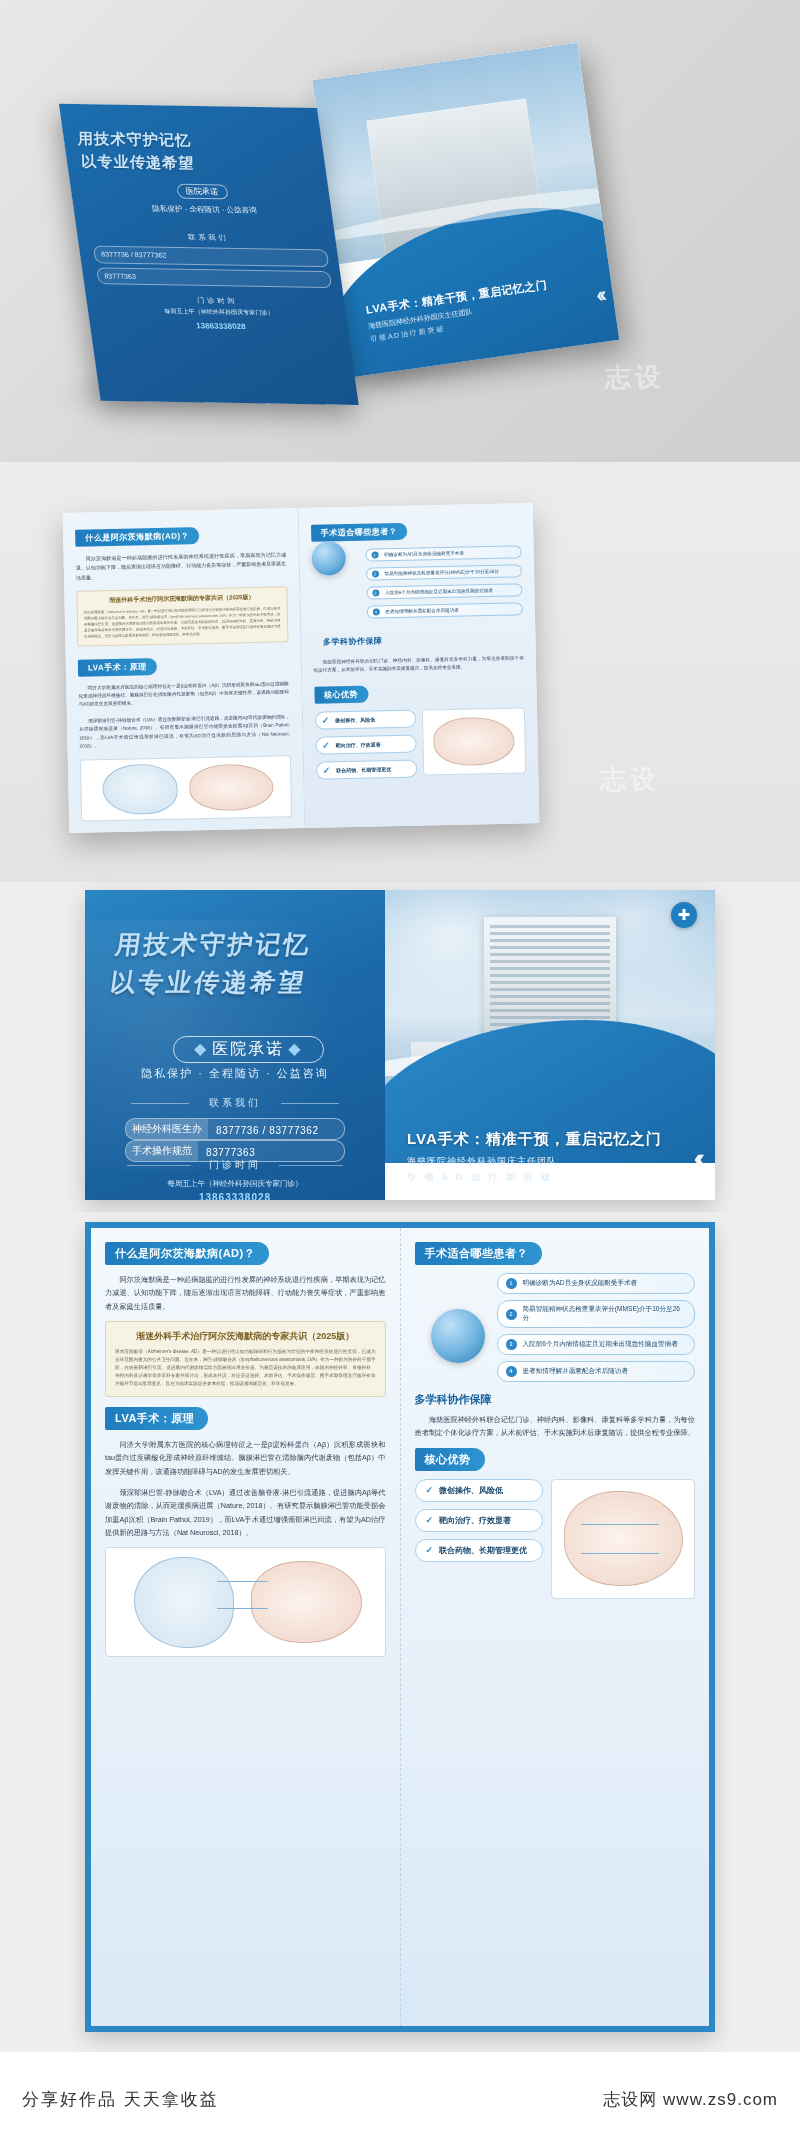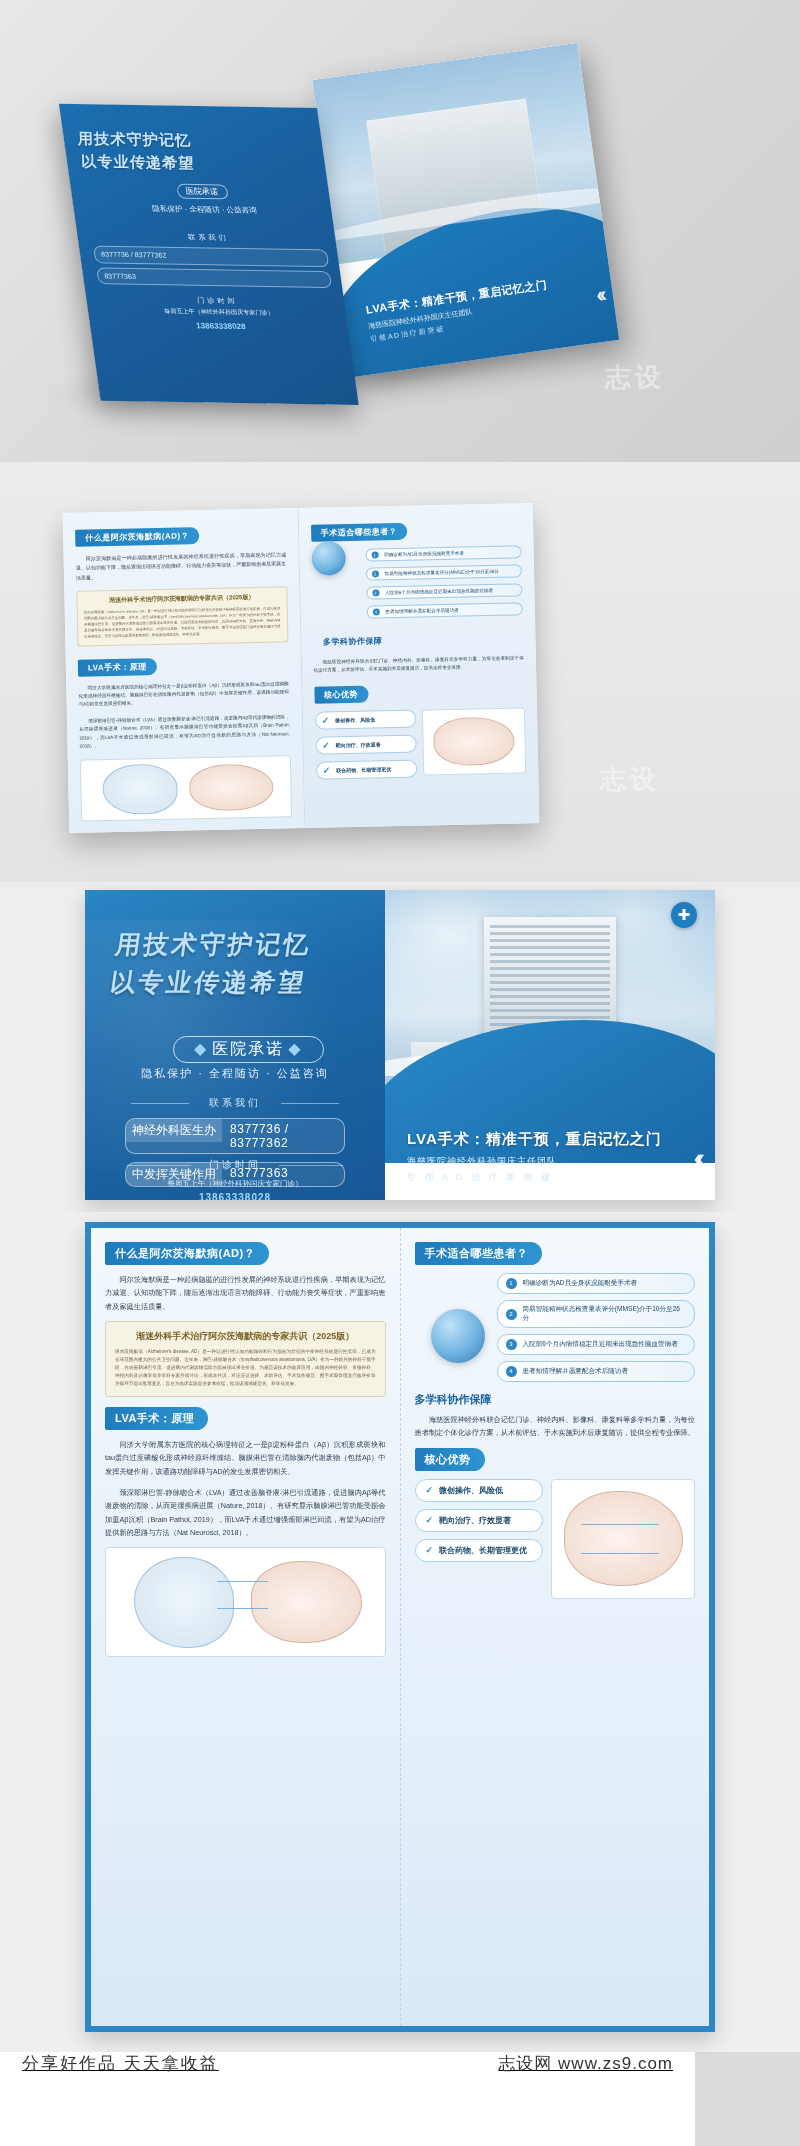--- a/index.html
+++ b/index.html
@@ -159,24 +159,24 @@
     position:absolute; left: 0; right: 0; top: 206px; text-align:center;
     color:#cfe7f8; font-size: 10px; letter-spacing: 3px;
   }
   .cl-contact:before, .cl-contact:after {
     content:""; position:absolute; top: 7px; width: 58px; height: 1px; background: rgba(255,255,255,.45);
   }
   .cl-contact:before { left: 46px; }
   .cl-contact:after { right: 46px; }
   .cl-rows { position:absolute; left: 40px; right: 40px; top: 228px; }
   .cl-row {
-    display:flex; align-items:flex-start; margin-bottom: 8px;
+    display:flex; align-items:flex-end; margin-bottom: 0;
     border: 1px solid rgba(255,255,255,.5); border-radius: 10px;
     background: rgba(255,255,255,.08);
-    font-size: 12px; color:#fff; overflow: hidden;
+    font-size: 10px; color:#fff; overflow: hidden;
   }
   .cl-row .lab {
     background: rgba(255,255,255,.18); padding: 3px 6px; white-space:nowrap;
   }
   .cl-row .val { padding: 3px 8px; letter-spacing: .6px; }
   .cl-hours-t {
     position:absolute; left:0; right:0; top: 268px; text-align:center;
     color:#dcedfa; font-size: 10px; letter-spacing: 3px;
   }
   .cl-hours-t:before, .cl-hours-t:after {
@@ -315,24 +315,23 @@
   .adv .chk { color:#2b87c6; font-size: 9px; }
   .globe {
     position:absolute; left: 16px; top: 36px; width: 54px; height: 54px;
     border-radius: 50%;
     background: radial-gradient(circle at 35% 30%, #bfe2f7 0%, #6fb3e0 55%, #2d7cb5 100%);
     box-shadow: 0 2px 6px rgba(0,0,0,.2);
   }
 
   
   .footer {
-    position:absolute; left:0; top: 2052px; width: 695px; height: 94px;
-    background: #ffffff; display:flex; justify-content: space-between;
+    position:absolute; left:0; top: 2052px; width: 800px; height: 94px;
+    background: #ffffff; display:flex; align-items:center; justify-content: space-between;
     padding: 0 22px;
-    text-decoration: underline;
   }
   .footer .l { font-size: 17px; color:#333; letter-spacing: 2px; }
   .footer .r { font-size: 17px; color:#333; letter-spacing: 1px; }
 </style>
 </head>
 <body>
 
 <div class="page">
 
   <div class="panel1">
@@ -453,21 +452,21 @@
           <span class="dot">◆</span><span>医院承诺</span><span class="dot">◆</span>
         </div>
         <div class="cl-sub">隐私保护 · 全程随访 · 公益咨询</div>
         <div class="cl-contact">联系我们</div>
         <div class="cl-rows">
           <div class="cl-row">
             <span class="lab">神经外科医生办</span>
             <span class="val">8377736 / 83777362</span>
           </div>
           <div class="cl-row">
-            <span class="lab">中发挥关键作用</span>
+            <span class="lab">手术操作规范</span>
             <span class="val">83777363</span>
           </div>
         </div>
         <div class="cl-hours-t">门诊时间</div>
         <div class="cl-hours">
           <div>每周五上午（神经外科孙国庆专家门诊）</div>
           <div class="cl-phone">13863338028</div>
         </div>
       </div>
 

